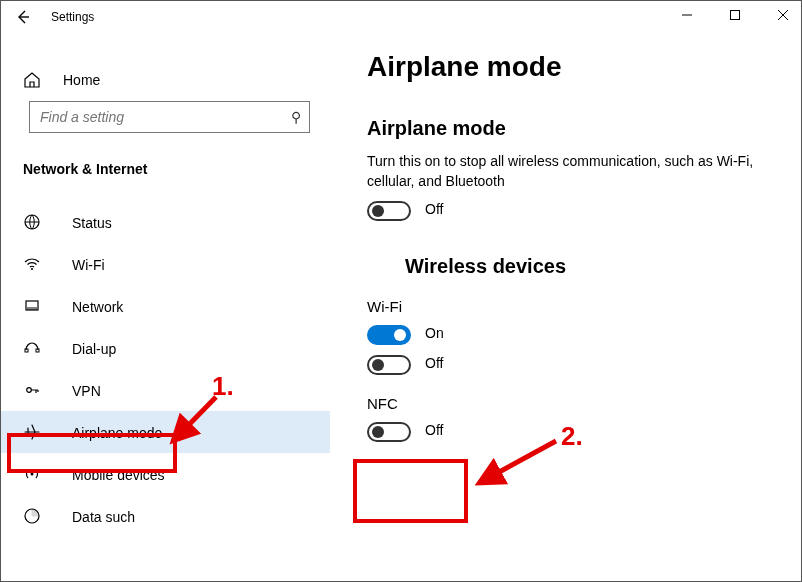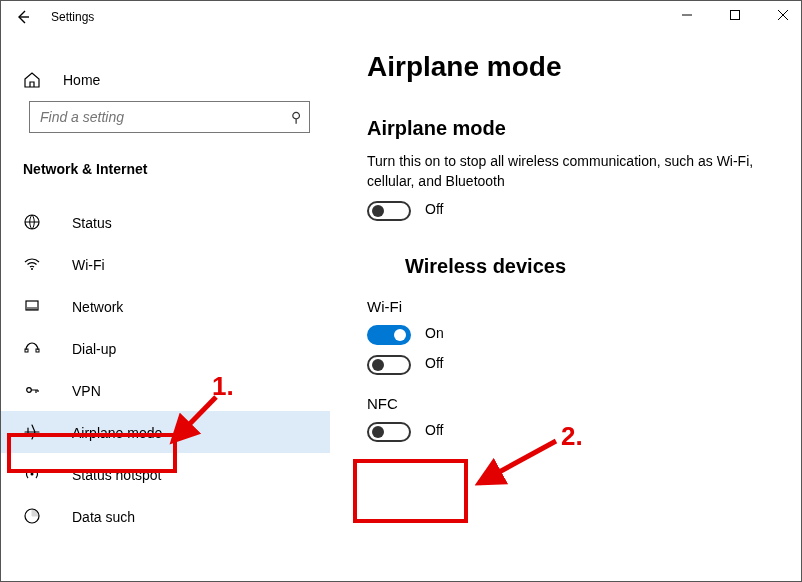--- a/index.html
+++ b/index.html
@@ -309,21 +309,21 @@
         </span>
         <span>Airplane mode</span>
       </div>
       <div class="nav-item">
         <span class="ico">
           <svg viewBox="0 0 18 18">
               <circle cx="9" cy="9" r="1.5" fill="#000"></circle>
               <path d="M5 5 C3 7 3 11 5 13 M13 5 C15 7 15 11 13 13" stroke="#000" stroke-width="1.2" fill="none"></path>
             </svg>
         </span>
-        <span>Status hotspot</span>
+        <span>Mobile devices</span>
       </div>
       <div class="nav-item">
         <span class="ico">
           <svg viewBox="0 0 18 18">
               <circle cx="9" cy="9" r="7" stroke="#000" stroke-width="1.2" fill="none"></circle>
               <path d="M9 2 A7 7 0 0 1 16 9 L9 9 Z" fill="#000" opacity="0.15" stroke="#000" stroke-width="1"></path>
             </svg>
         </span>
         <span>Data such</span>
       </div>

